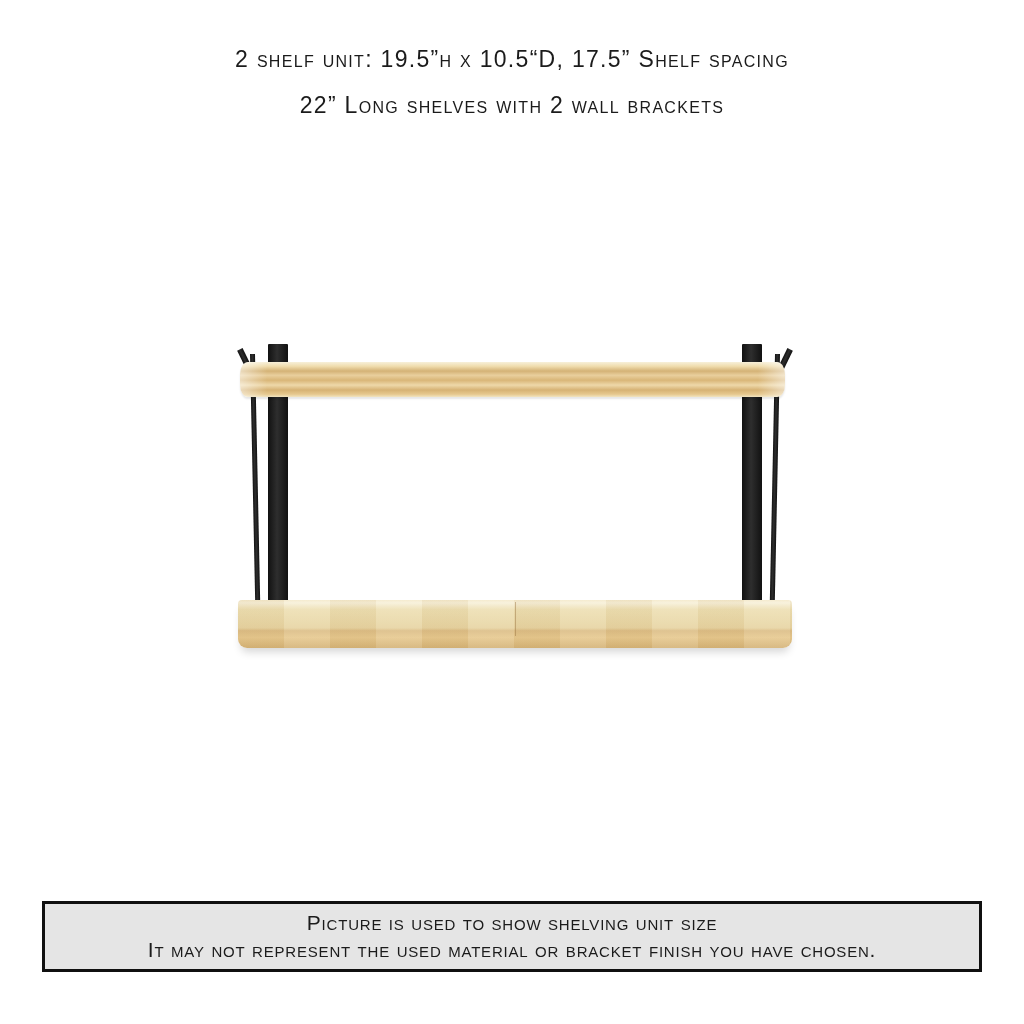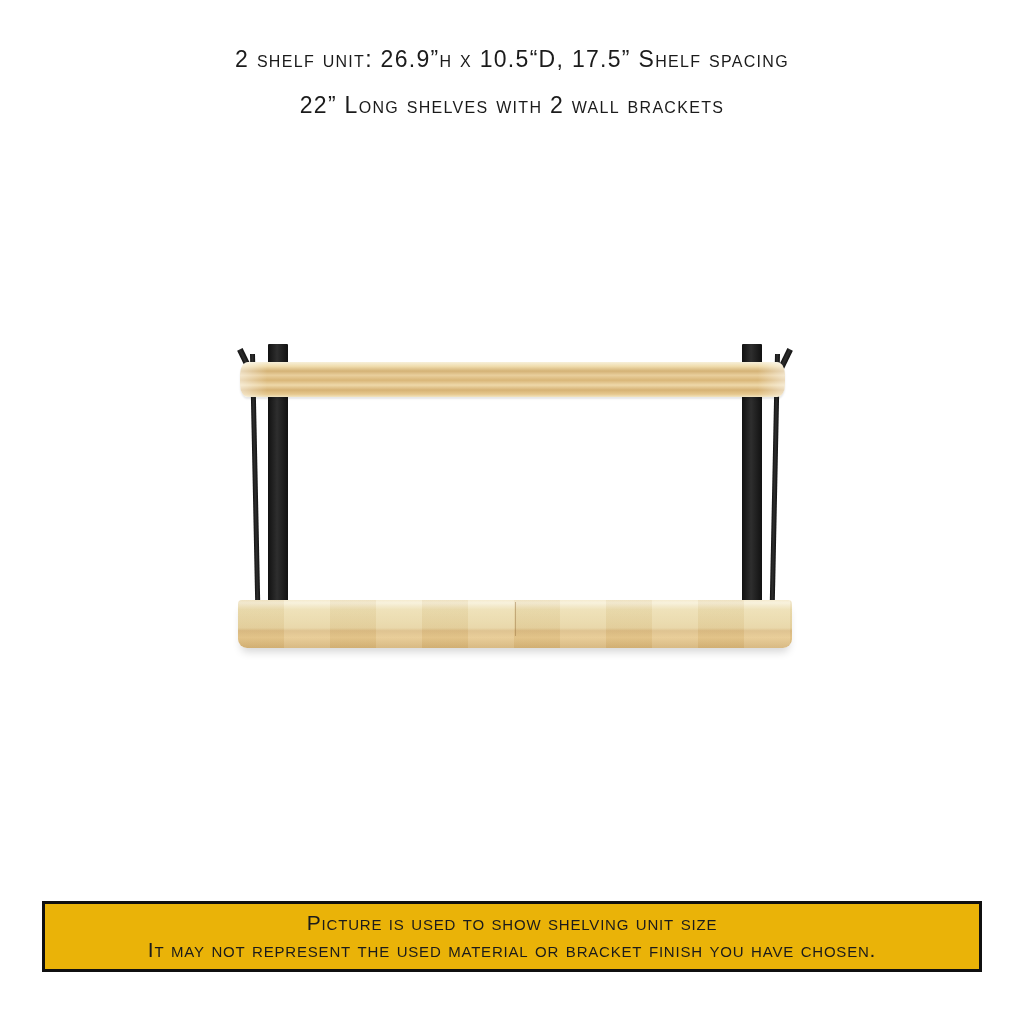--- a/index.html
+++ b/index.html
@@ -53,34 +53,34 @@
   }
   .shelf-seam{
     position:absolute;left:50%;top:2px;width:1px;height:34px;
     background:rgba(150,112,62,0.45);
   }
 
   
   .disclaimer{
     position:absolute;left:42px;top:901px;width:934px;height:60px;
     border:3px solid var(--border,#101010);
-    text-align:center;padding-top:5px;background:#eab308;
+    text-align:center;padding-top:5px;background:#e5e5e5;
   }
   .disclaimer p{
     margin:0;font-size:21px;font-weight:500;letter-spacing:0.8px;
     font-variant:small-caps;line-height:27px;white-space:nowrap;
   }
 </style>
 </head>
 <body>
 
 <div class="page" style="--bg: #ffffff; --text: #1b1b1b; --border: #101010; --bracket: #111111; --wood: #e6c88e; --wood-hi: #f7f0d9; --wood-dark: #d4b276;">
 
   <div class="header">
-    <p>2 shelf unit: 26.9”h x 10.5“D, 17.5” Shelf spacing</p>
+    <p>2 shelf unit: 19.5”h x 10.5“D, 17.5” Shelf spacing</p>
     <p>22” Long shelves with 2 wall brackets</p>
   </div>
 
   <div class="figure">
     <div class="bar flange-left"></div>
     <div class="bar flange-right"></div>
     <div class="bar bar-rear-left"></div>
     <div class="bar bar-rear-right"></div>
     <div class="bar bar-front-left"></div>
     <div class="bar bar-front-right"></div>

